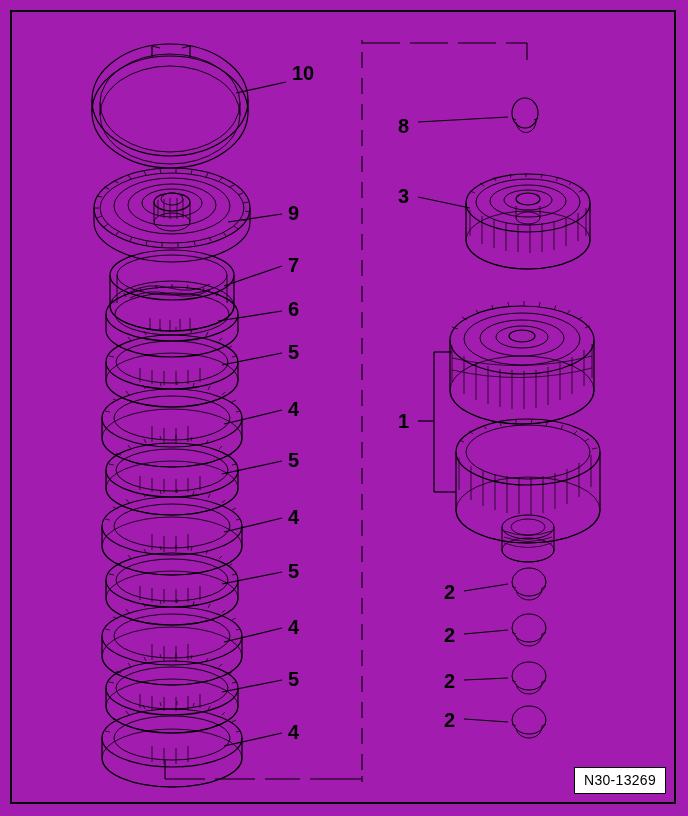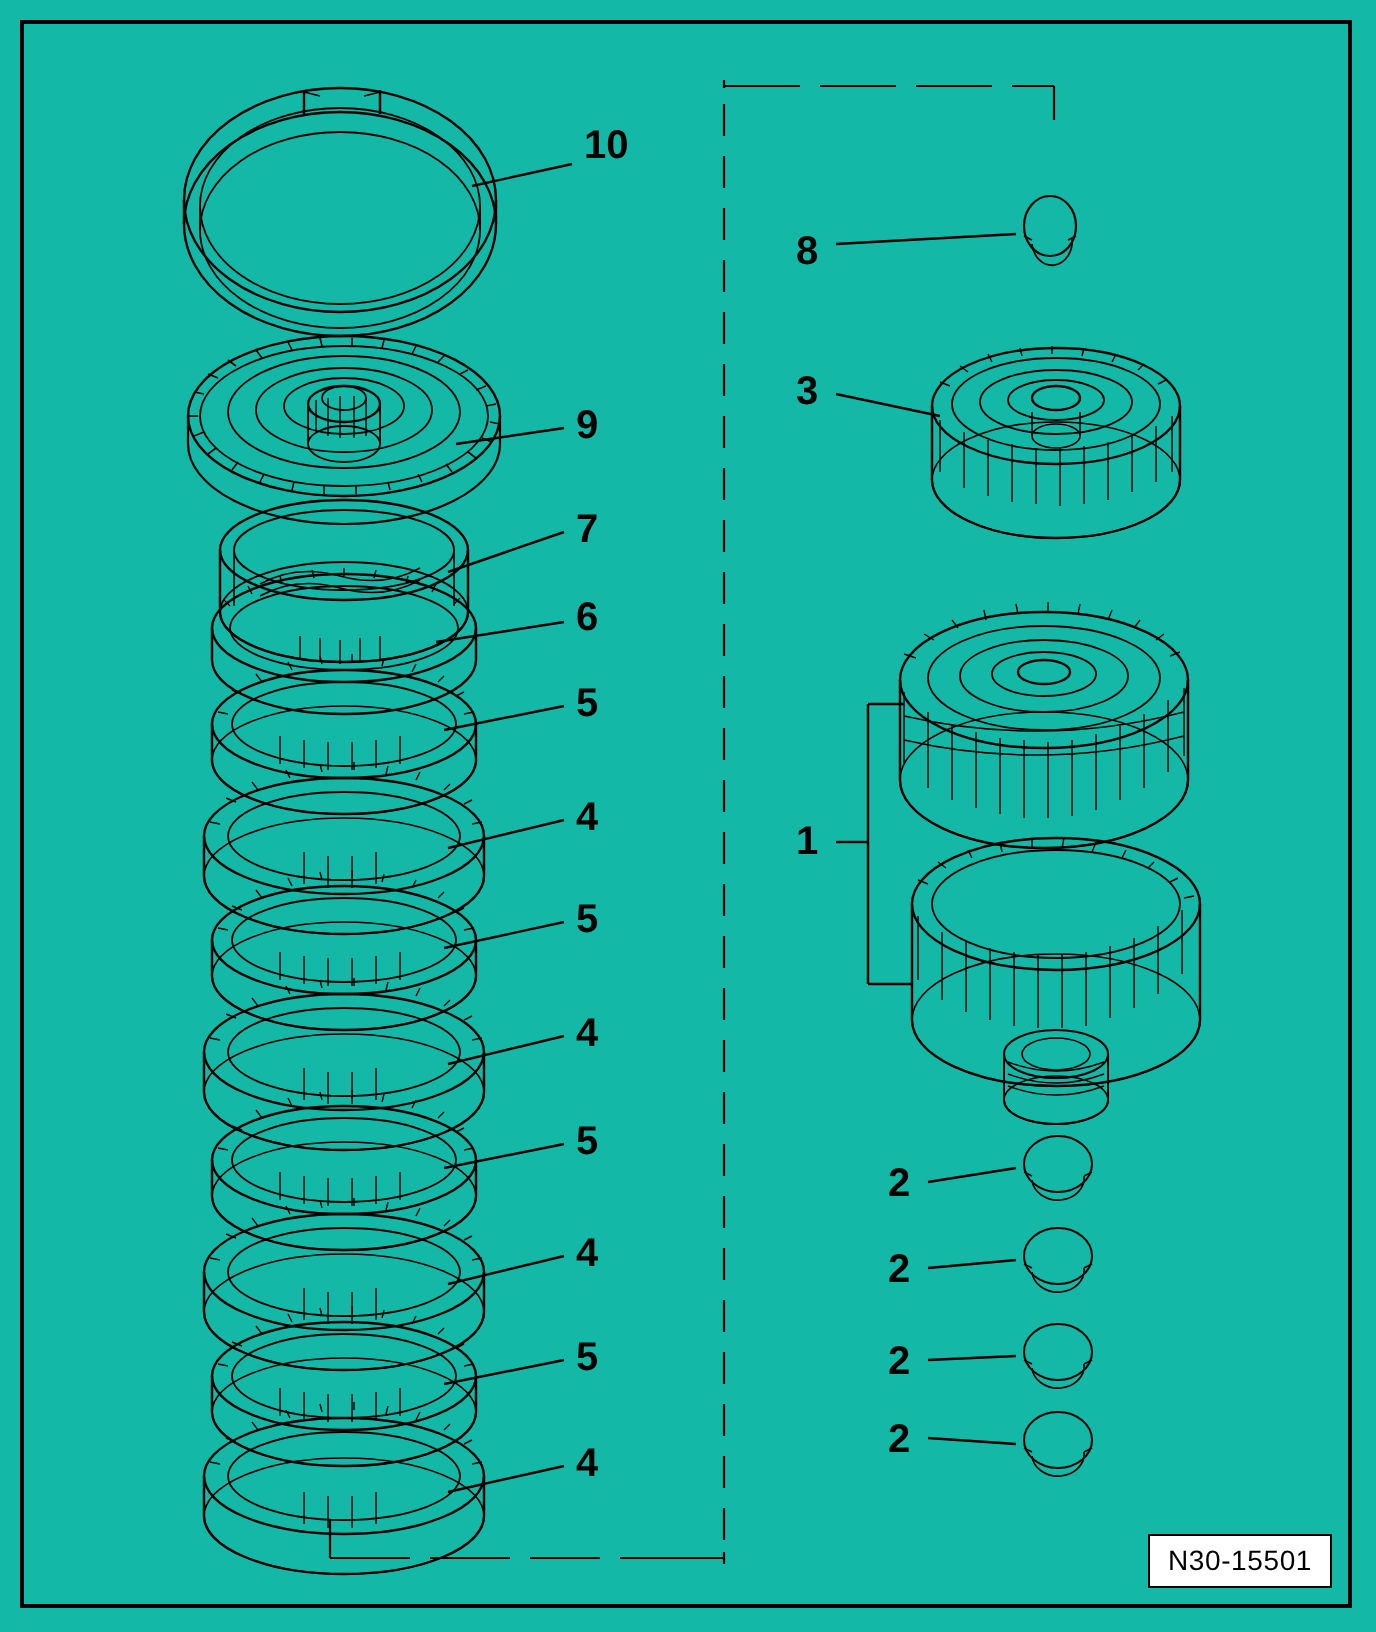--- a/index.html
+++ b/index.html
@@ -7,21 +7,21 @@
     padding: 0;
     background: #ffffff;
   }
   body {
     font-family: "Liberation Sans", sans-serif;
   }
   #page {
     position: relative;
     width: 688px;
     height: 816px;
-    background: #14b8a6;
+    background: #a21caf;
     overflow: hidden;
   }
   .frame {
     position: absolute;
     left: 10px;
     top: 10px;
     width: 666px;
     height: 794px;
     border: 2px solid #000;
     box-sizing: border-box;
@@ -388,14 +388,14 @@
 
   <div class="callout" style="left:398px; top:116px;">8</div>
   <div class="callout" style="left:398px; top:186px;">3</div>
   <div class="callout" style="left:398px; top:411px;">1</div>
 
   <div class="callout" style="left:444px; top:582px;">2</div>
   <div class="callout" style="left:444px; top:625px;">2</div>
   <div class="callout" style="left:444px; top:671px;">2</div>
   <div class="callout" style="left:444px; top:710px;">2</div>
 
-  <div class="partcode">N30-15501</div>
+  <div class="partcode">N30-13269</div>
 </div>
 
 </body></html>

